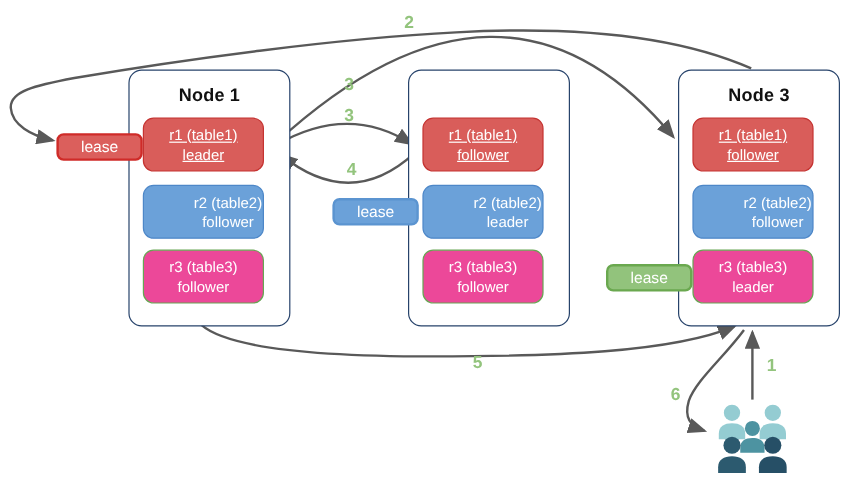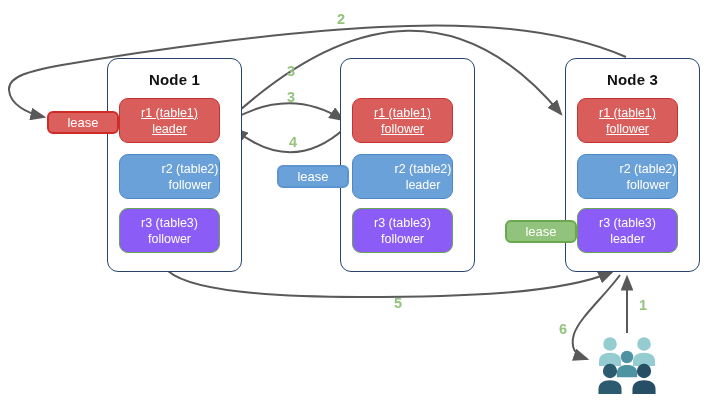--- a/index.html
+++ b/index.html
@@ -17,21 +17,21 @@
     font-size:15px;font-weight:bold;color:#111111;letter-spacing:.2px;
   }
   .replica{
     position:absolute;left:11px;width:101px;height:45px;box-sizing:border-box;
     border-radius:9px;color:#ffffff;font-size:12.5px;line-height:16px;
     display:flex;flex-direction:column;align-items:center;justify-content:center;
     text-align:center;
   }
   .replica--red{background:#d95d5a;border:1.6px solid #c53331;text-decoration:underline;}
   .replica--blue{background:#6ba1d9;border:1.6px solid #4d87c8;}
-  .replica--green{background:#8b5cf6;border:1.6px solid #67a653;}
+  .replica--green{background:#ec4899;border:1.6px solid #67a653;}
   .rep-0{top:39px;} .rep-1{top:95px;padding-left:41px;} .rep-2{top:149px;}
   .lease{
     position:absolute;box-sizing:border-box;border-radius:6px;color:#ffffff;
     font-size:13px;display:flex;align-items:center;justify-content:center;
     width:72px;height:23px;
   }
   .lease--red{left:47px;top:111px;background:#db5f5c;border:2px solid #cf2b28;}
   .lease--blue{left:277px;top:165px;background:#6ba1d9;border:2px solid #5b94d0;}
   .lease--green{left:505px;top:220px;background:#92c37c;border:2px solid #6aa84f;}
   .step{

